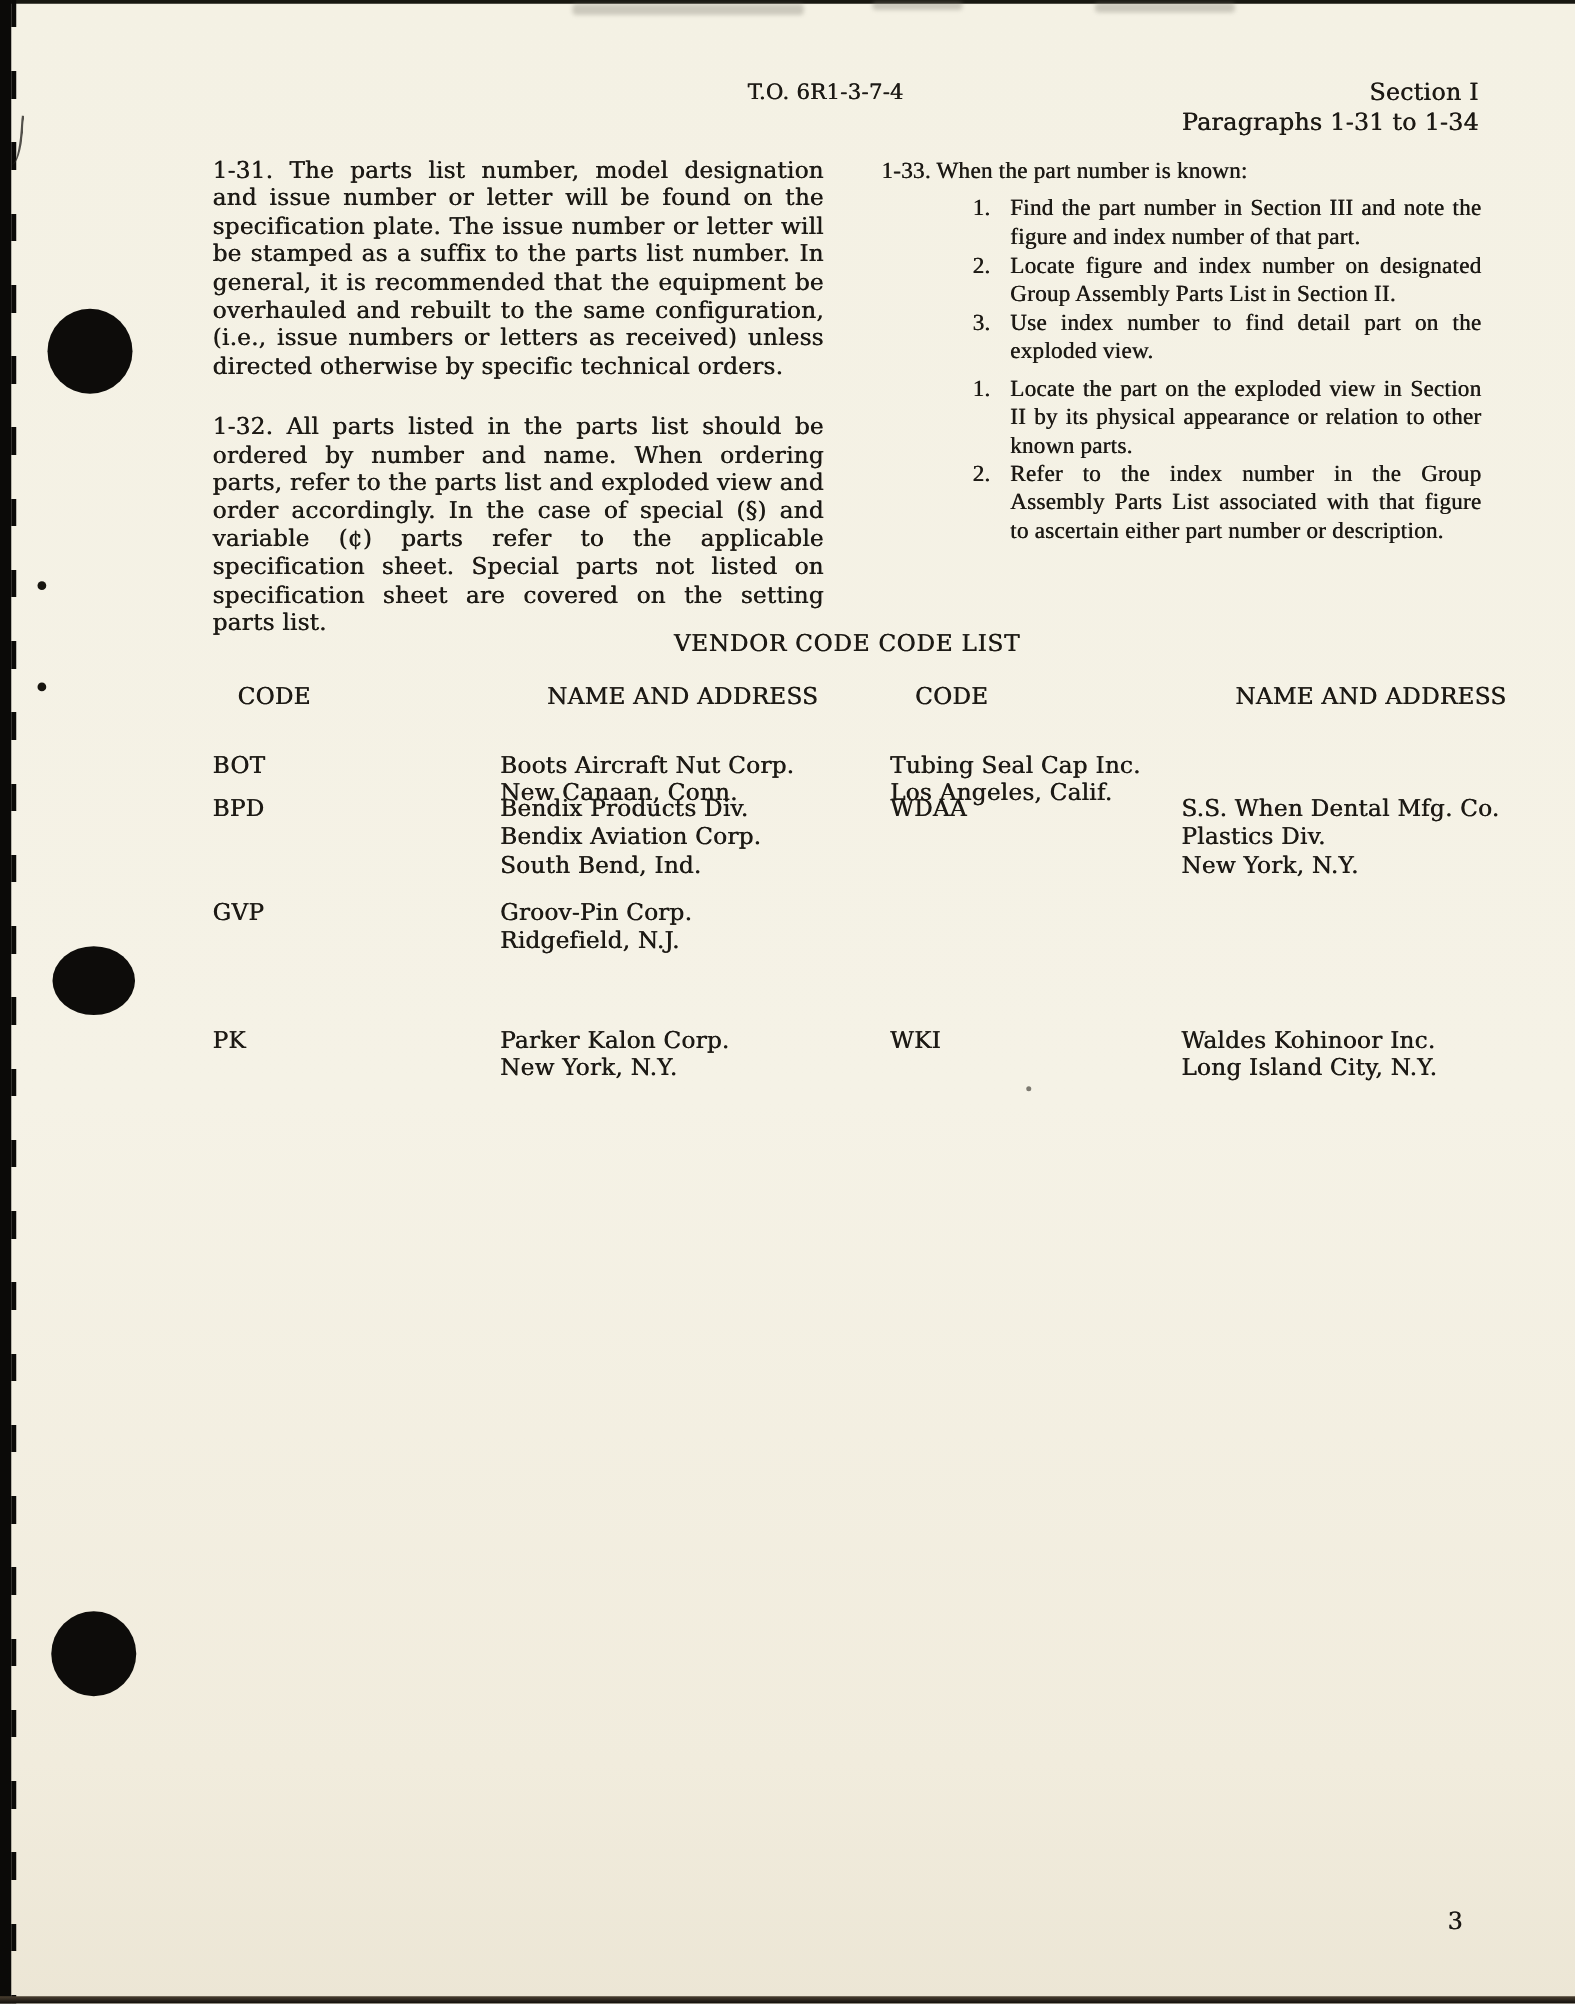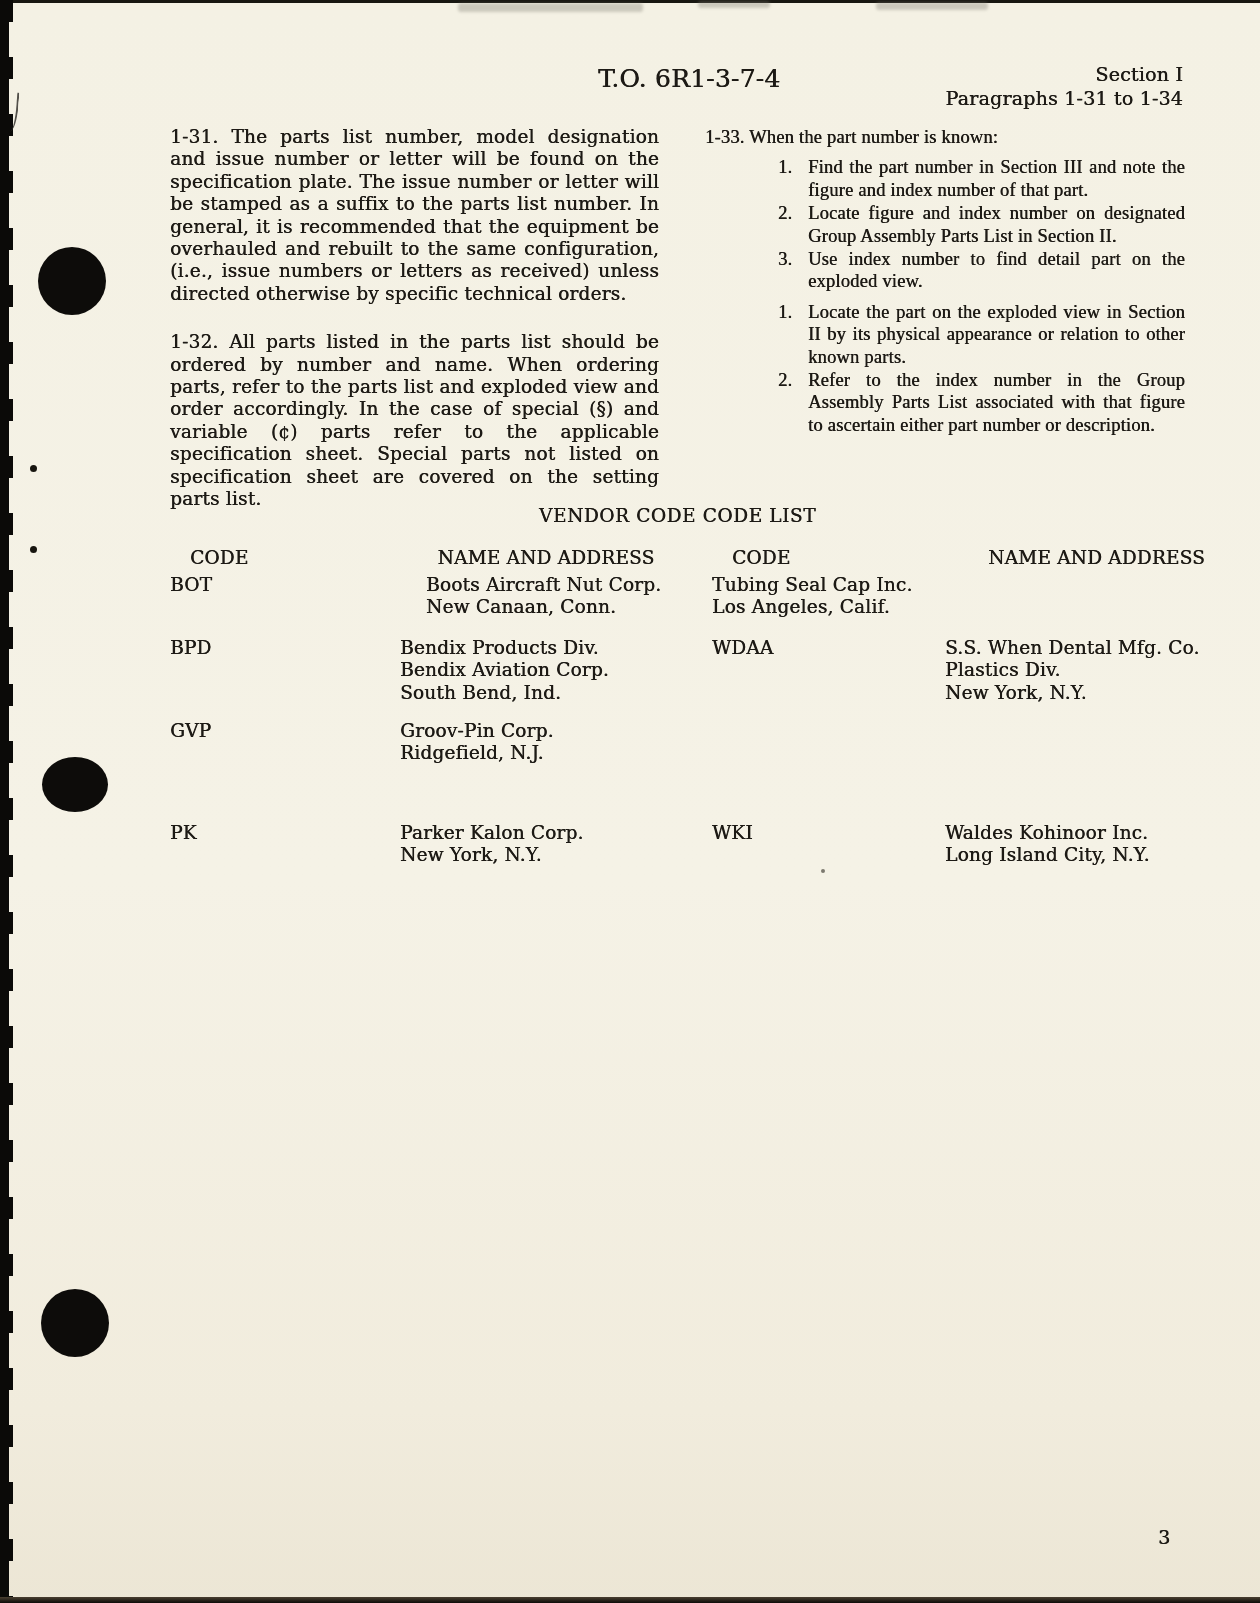--- a/index.html
+++ b/index.html
@@ -30,21 +30,21 @@
   .dot-2{left:30px;top:546px;width:7px;height:7px;}
   .dot-3{left:821px;top:869px;width:4px;height:4px;opacity:.55;}
   .scratch{position:absolute;left:8px;top:92px;width:8px;height:40px;
     border-right:2px solid #2a2824;border-radius:0 0 70% 0;opacity:.8;transform:rotate(4deg);}
   .smudge{position:absolute;background:#807d72;opacity:.35;filter:blur(1.5px);border-radius:3px;}
   .smudge-1{left:458px;top:3px;width:185px;height:9px;}
   .smudge-2{left:698px;top:1px;width:72px;height:7px;}
   .smudge-3{left:876px;top:2px;width:112px;height:8px;}
   
   .ink{text-shadow:0.4px 0 0 currentColor;letter-spacing:0.2px;}
-  .hdr-center{position:absolute;left:598px;top:64px;font-size:25px;}
+  .hdr-center{position:absolute;left:598px;top:64px;font-size:17px;}
   .hdr-right{position:absolute;right:77px;top:62px;text-align:right;line-height:24px;font-size:19px;}
   .col{position:absolute;top:126px;font-size:18.5px;line-height:22.4px;}
   .col-left{left:170px;width:489px;}
   .col-right{left:705px;width:480px;font-family:Liberation Serif, serif;}
   .para{margin:0;text-align:justify;}
   .para + .para{margin-top:26px;}
   .para-heading{margin:0;}
   .steps{list-style:none;margin:8px 0 0 0;padding:0 0 0 73px;}
   .steps li{display:flex;margin:0 0 1px 0;}
   .steps .num{width:30px;flex:0 0 30px;}
@@ -56,21 +56,21 @@
   .vh-code-left{left:170px;}
   .vh-naa-left{left:398px;width:256px;text-align:center;}
   .vh-code-right{left:712px;}
   .vh-naa-right{left:900px;width:285px;text-align:right;}
   .vendor-row{position:absolute;display:flex;font-size:18.5px;line-height:22.4px;}
   .vendor-row.side-left{left:170px;width:489px;}
   .vendor-row.side-right{left:712px;width:473px;}
   .vendor-row .vcode{flex:0 0 230px;}
   .side-right .vcode{flex:0 0 233px;}
   .vendor-row .vaddr div{white-space:nowrap;}
-  .r1{top:574px;gap:26px;} .r2{top:637px;} .r2b{top:637px;} .r3{top:720px;} .r4{top:822px;}
+  .r1{top:602px;} .r2{top:637px;} .r2b{top:637px;} .r3{top:720px;} .r4{top:822px;}
   .page-num{position:absolute;left:1158px;top:1526px;font-size:19px;}
 </style>
 </head>
 <body>
 
 <div class="page ink">
 
   <div class="edge-top"></div>
   <div class="edge-left"></div>
   <div class="edge-bottom"></div>

